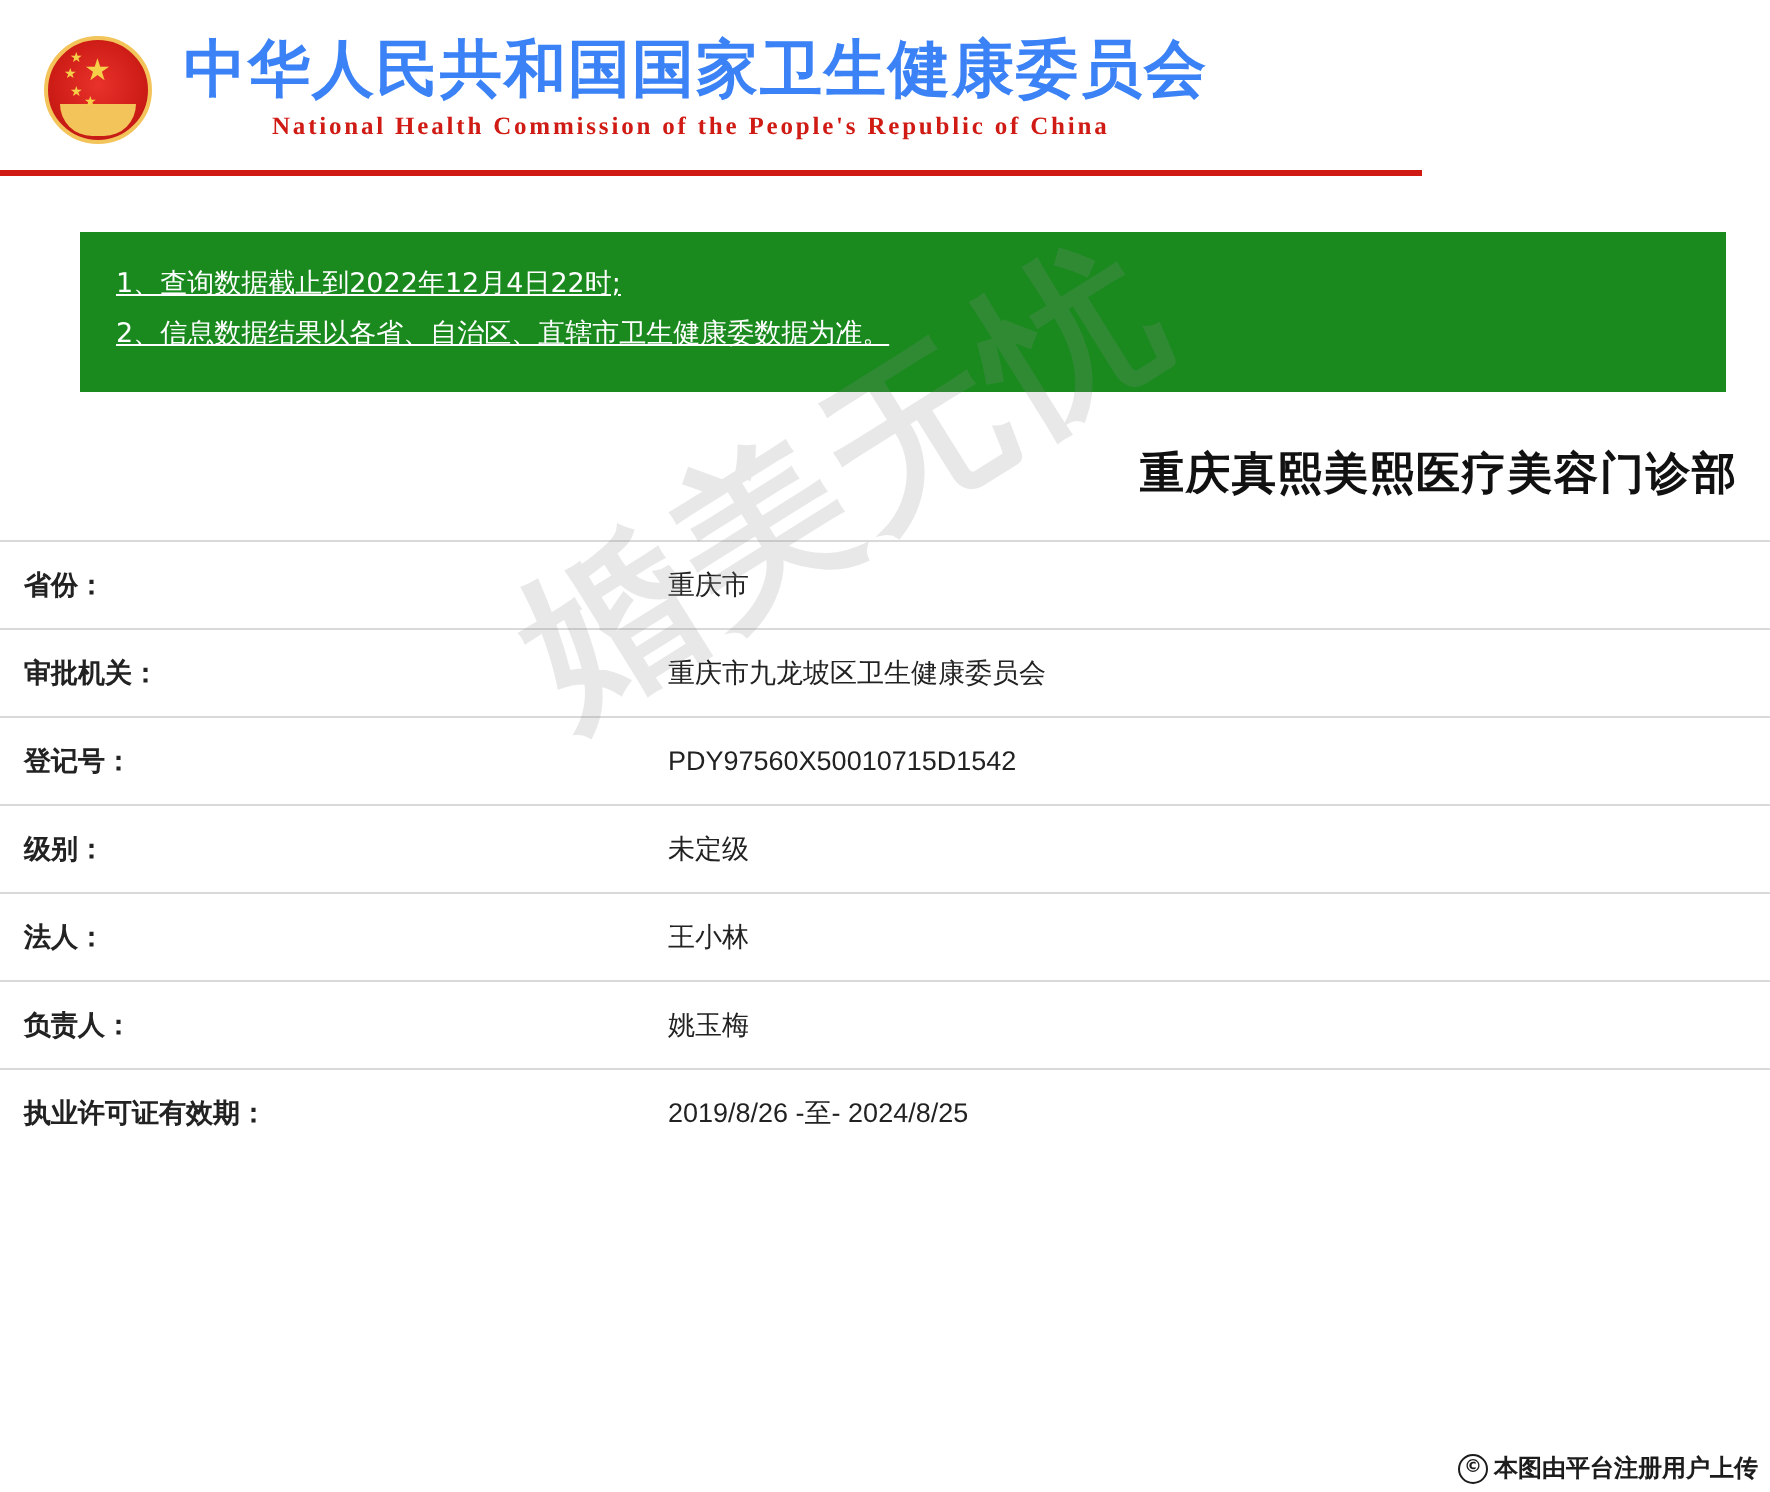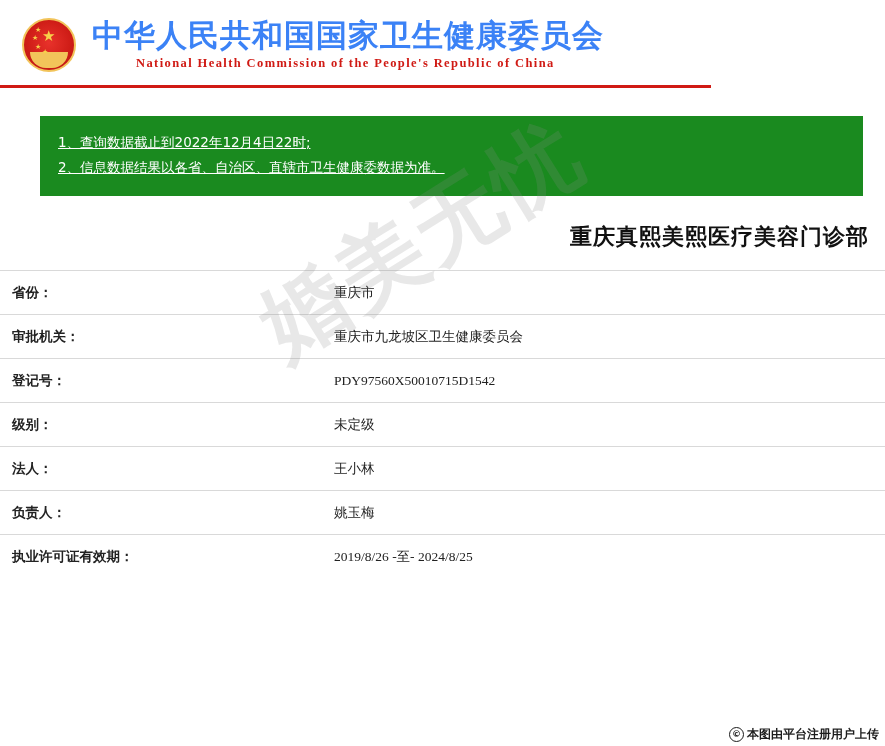--- a/index.html
+++ b/index.html
@@ -126,21 +126,21 @@
     font-weight: bold;
     color: #111;
     letter-spacing: 1px;
   }
 
   
   table.info {
     width: 100%;
     border-collapse: collapse;
     table-layout: fixed;
-    font-family: Liberation Serif, serif;
+    font-family: Liberation Sans, sans-serif;
   }
   table.info tr {
     border-top: 1px solid #d9d9d9;
   }
   table.info td {
     padding: 12px 10px 12px 12px;
     font-size: 13.5px;
     color: #222;
     vertical-align: middle;
     height: 19px;

